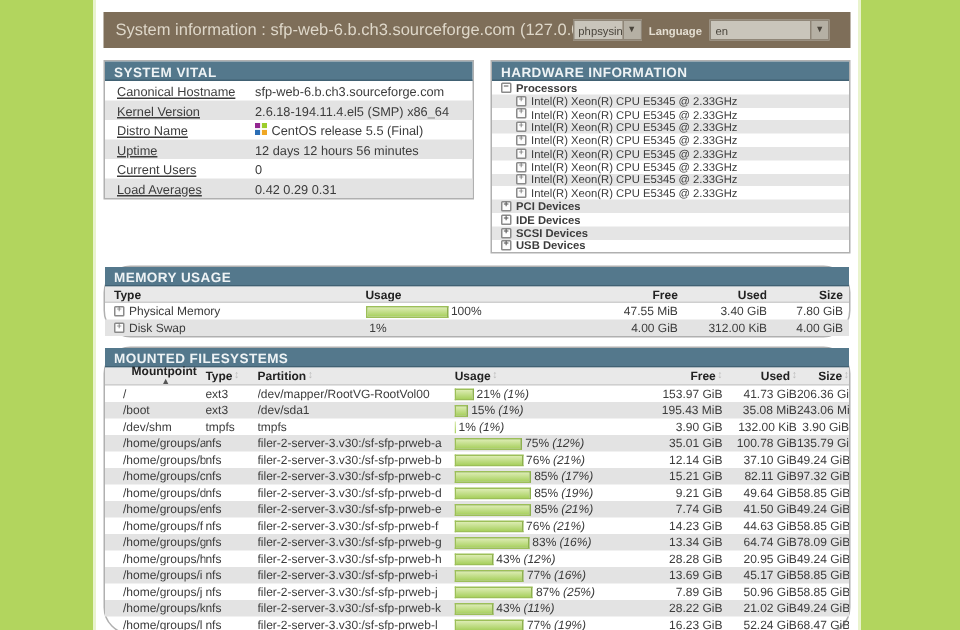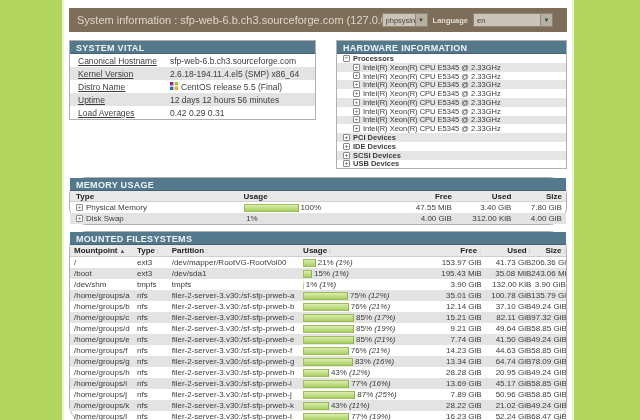--- a/index.html
+++ b/index.html
@@ -43,21 +43,21 @@
   .fakeselect .sel-text { padding:0 3px; overflow:hidden; white-space:nowrap; flex:1; }
   .fakeselect .sel-arrow {
     width:12px; height:12px; background:#b5b0a4; border-left:1px solid #8f8678;
     display:flex; align-items:center; justify-content:center;
     font-size:6px; color:#4a453c;
   }
   .sel-template { width:46px; }
   .sel-lang { width:80px; }
   .lang-label { color:#e4ded2; font-size:7.5px; font-weight:bold; }
   
-  .columns { display:flex; gap:20px; margin:8px 5px 0 5px; align-items:flex-start; }
+  .columns { display:flex; gap:11px; margin:8px 5px 0 5px; align-items:flex-start; }
   .box { border:1px solid #b0b0b0; background:#fff; }
   .box-header {
     background:#54788c; color:#eef3f5;
     font-weight:bold; font-size:9px; letter-spacing:.3px;
     padding:2px 6px; height:13px; line-height:10px;
     border-bottom:1px solid #416173;
   }
   .box-vital { width:247px; }
   .box-hw { flex:1; }
   .box-wide { margin:8px 5px 0 5px;border-radius:18px; }
@@ -89,21 +89,21 @@
   .fs-row:nth-child(even) { background:#e3e3e3; }
   .cell { overflow:hidden; white-space:nowrap; }
   .r { text-align:right; }
   
   .mc-type { width:35%; padding-left:6px; display:flex; align-items:center; }
   .mc-usage { width:29%; display:flex; align-items:center; }
   .mc-free { width:13%; text-align:right; }
   .mc-used { width:12%; text-align:right; }
   .mc-size { width:11%; text-align:right; padding-right:4px; }
   
-  .fc-mount { width:13.5%; padding-left:4px; }
+  .fc-mount { width:13.5%; padding-left:12px;flex-direction:column; }
   .fc-type  { width:7%; }
   .fc-part  { width:26.5%; }
   .fc-usage { width:26%; display:flex; align-items:flex-end; }
   .fc-free  { width:10%; text-align:right; }
   .fc-used  { width:10%; text-align:right; }
   .fc-size  { width:7%;  text-align:right; }
   .fs-head .hcell { cursor:pointer; display:flex; align-items:center; }
   .fs-head .hcell.r { justify-content:flex-end; }
   .sort-asc { color:#555; font-size:6px; margin-left:2px; }
   .sort-idle { color:#bdbdbd; font-size:7px; margin-left:1px; }
@@ -163,20 +163,26 @@
                   <rect x="0" y="4.6" width="3.4" height="3.4" fill="#2b6eb5"></rect>
                   <rect x="4.6" y="4.6" width="3.4" height="3.4" fill="#efa724"></rect>
                 </svg></span>
               <span>CentOS release 5.5 (Final)</span>
             </span>
           </div>
           <div class="vital-row">
             <span class="vital-label">Uptime</span>
             <span class="vital-value">
               <span>12 days 12 hours 56 minutes</span>
+            </span>
+          </div>
+          <div class="vital-row">
+            <span class="vital-label">Current Users</span>
+            <span class="vital-value">
+              <span>0</span>
             </span>
           </div>
           <div class="vital-row">
             <span class="vital-label">Load Averages</span>
             <span class="vital-value">
               <span>0.42 0.29 0.31</span>
             </span>
           </div>
         </div>
     </div>

